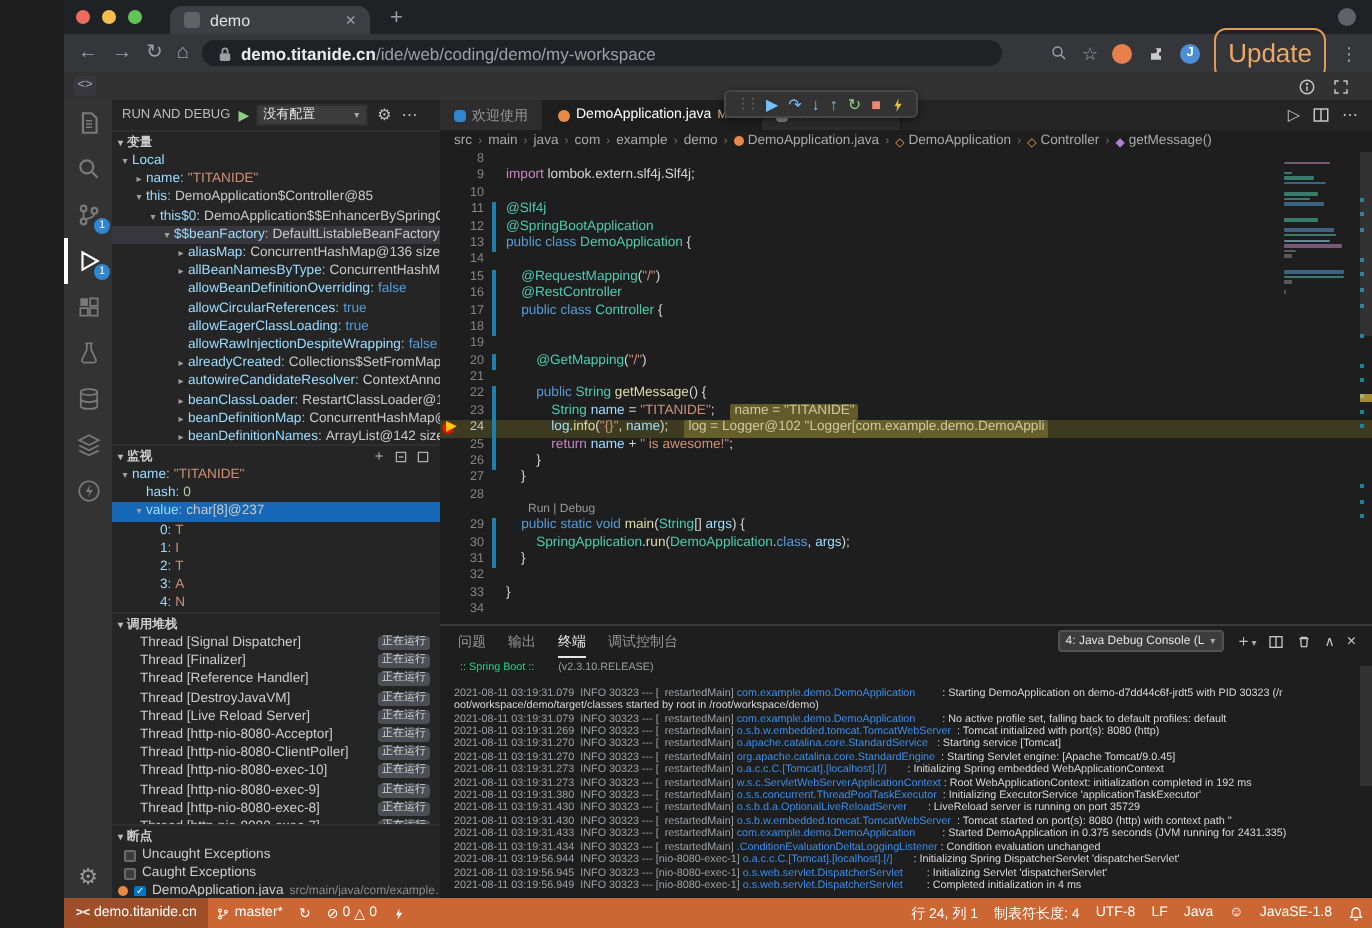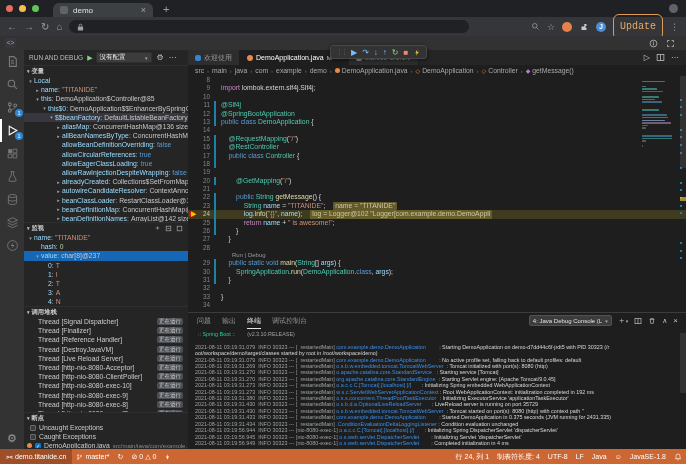--- a/index.html
+++ b/index.html
@@ -1,37 +1,37 @@
 <!DOCTYPE html>
 <html><head>
 <meta charset="utf-8">
 <style>
   *{margin:0;padding:0;box-sizing:border-box;font-family:"Liberation Sans",sans-serif;}
   body{width:686px;height:464px;overflow:hidden;background:#1e1e1e;position:relative;}
-  .screen{position:absolute;inset:0;}
+  .screen{position:absolute;inset:0;margin-left:32px;}
   svg{display:block;}
 
   
   .tabstrip{position:absolute;top:0;left:0;right:0;height:17px;background:#202124;display:flex;align-items:center;}
   .light{width:7px;height:7px;border-radius:50%;margin-left:6px;flex:none;}
   .btab{margin-left:14px;height:14px;align-self:flex-end;background:#3c4043;border-radius:6px 6px 0 0;display:flex;align-items:center;padding:0 7px;width:100px;color:#dfe1e5;font-size:8px;gap:5px;}
   .favicon{width:8px;height:8px;border-radius:2px;background:#5f6368;flex:none;}
   .tclose{margin-left:auto;color:#9aa0a6;font-size:9px;line-height:8px;}
   .newtab{color:#9aa0a6;font-size:11px;margin-left:10px;}
   .tsearch{margin-left:auto;margin-right:8px;width:9px;height:9px;border-radius:50%;background:#5f6368;}
   .addressbar{position:absolute;top:17px;left:0;right:0;height:19px;background:#35363a;display:flex;align-items:center;padding:0 7px;gap:7px;}
   .navic{color:#9aa0a6;font-size:10px;line-height:10px;}
   .urlbox{width:400px;height:13px;background:#202124;border-radius:7px;display:flex;align-items:center;padding:0 8px;gap:4px;font-size:8.5px;white-space:nowrap;overflow:hidden;}
   .host{color:#e8eaed;font-weight:bold;}
   .path{color:#9aa0a6;}
   .abar-right{margin-left:auto;display:flex;align-items:center;gap:7px;}
   .avatar{width:10px;height:10px;border-radius:50%;flex:none;}
   .av-orange{background:#e8804c;}
   .av-blue{background:#4d8fd6;color:#fff;font-size:6.5px;font-weight:bold;text-align:center;line-height:10px;}
-  .update-btn{height:11px;border:1px solid #de9b57;color:#e9a968;border-radius:6px;padding:12px 6px;font-size:10px;display:flex;align-items:center;font-family:Liberation Mono, monospace;}
+  .update-btn{height:11px;border:1px solid #de9b57;color:#e9a968;border-radius:6px;padding:12px 6px;font-size:13px;display:flex;align-items:center;}
   .kebab{color:#9aa0a6;font-size:9px;}
 
   
   .menubar{position:absolute;top:36px;left:0;right:0;height:14px;background:#323233;display:flex;align-items:center;padding:0 5px;font-size:8px;color:#cccccc;}
   .vlogo{width:11px;height:10px;border-radius:2px;background:#37373d;color:#9da5b4;font-size:6.5px;text-align:center;line-height:10px;margin-right:4px;flex:none;}
   .menu-item{padding:0 5px;}
   .menubar-right{margin-left:auto;display:flex;gap:8px;margin-right:6px;align-items:center;color:#c5c5c5;}
 
   
   .activitybar{position:absolute;left:0;top:50px;width:24px;bottom:15px;background:#333333;}
@@ -149,20 +149,21 @@
   <div class="addressbar">
     <span class="navic">←</span>
     <span class="navic">→</span>
     <span class="navic">↻</span>
     <span class="navic">⌂</span>
     <div class="urlbox">
       <svg width="7" height="8" viewBox="0 0 8 9">
           <rect x="1" y="4" width="6" height="4.5" rx="1" fill="#9aa0a6"></rect>
           <path d="M2.5 4V2.8a1.5 1.5 0 013 0V4" fill="none" stroke="#9aa0a6"></path>
         </svg>
+      <span><span class="host">demo.titanide.cn</span><span class="path">/ide/web/coding/demo/my-workspace</span></span>
     </div>
     <div class="abar-right">
       <svg width="9" height="9" viewBox="0 0 12 12">
           <circle cx="5" cy="5" r="3" fill="none" stroke="#9aa0a6"></circle>
           <path d="M7.3 7.3L10 10" stroke="#9aa0a6"></path>
         </svg>
       <span style="color:#9aa0a6;font-size:9px">☆</span>
       <span class="avatar av-orange"></span>
       <svg width="10" height="10" viewBox="0 0 12 12">
           <path d="M4 2h4v2.2a1.3 1.3 0 100 2.6V9H2V5h2.2a1.3 1.3 0 10-.2-3z" fill="#c7cacd" transform="translate(1 0.5)"></path>

